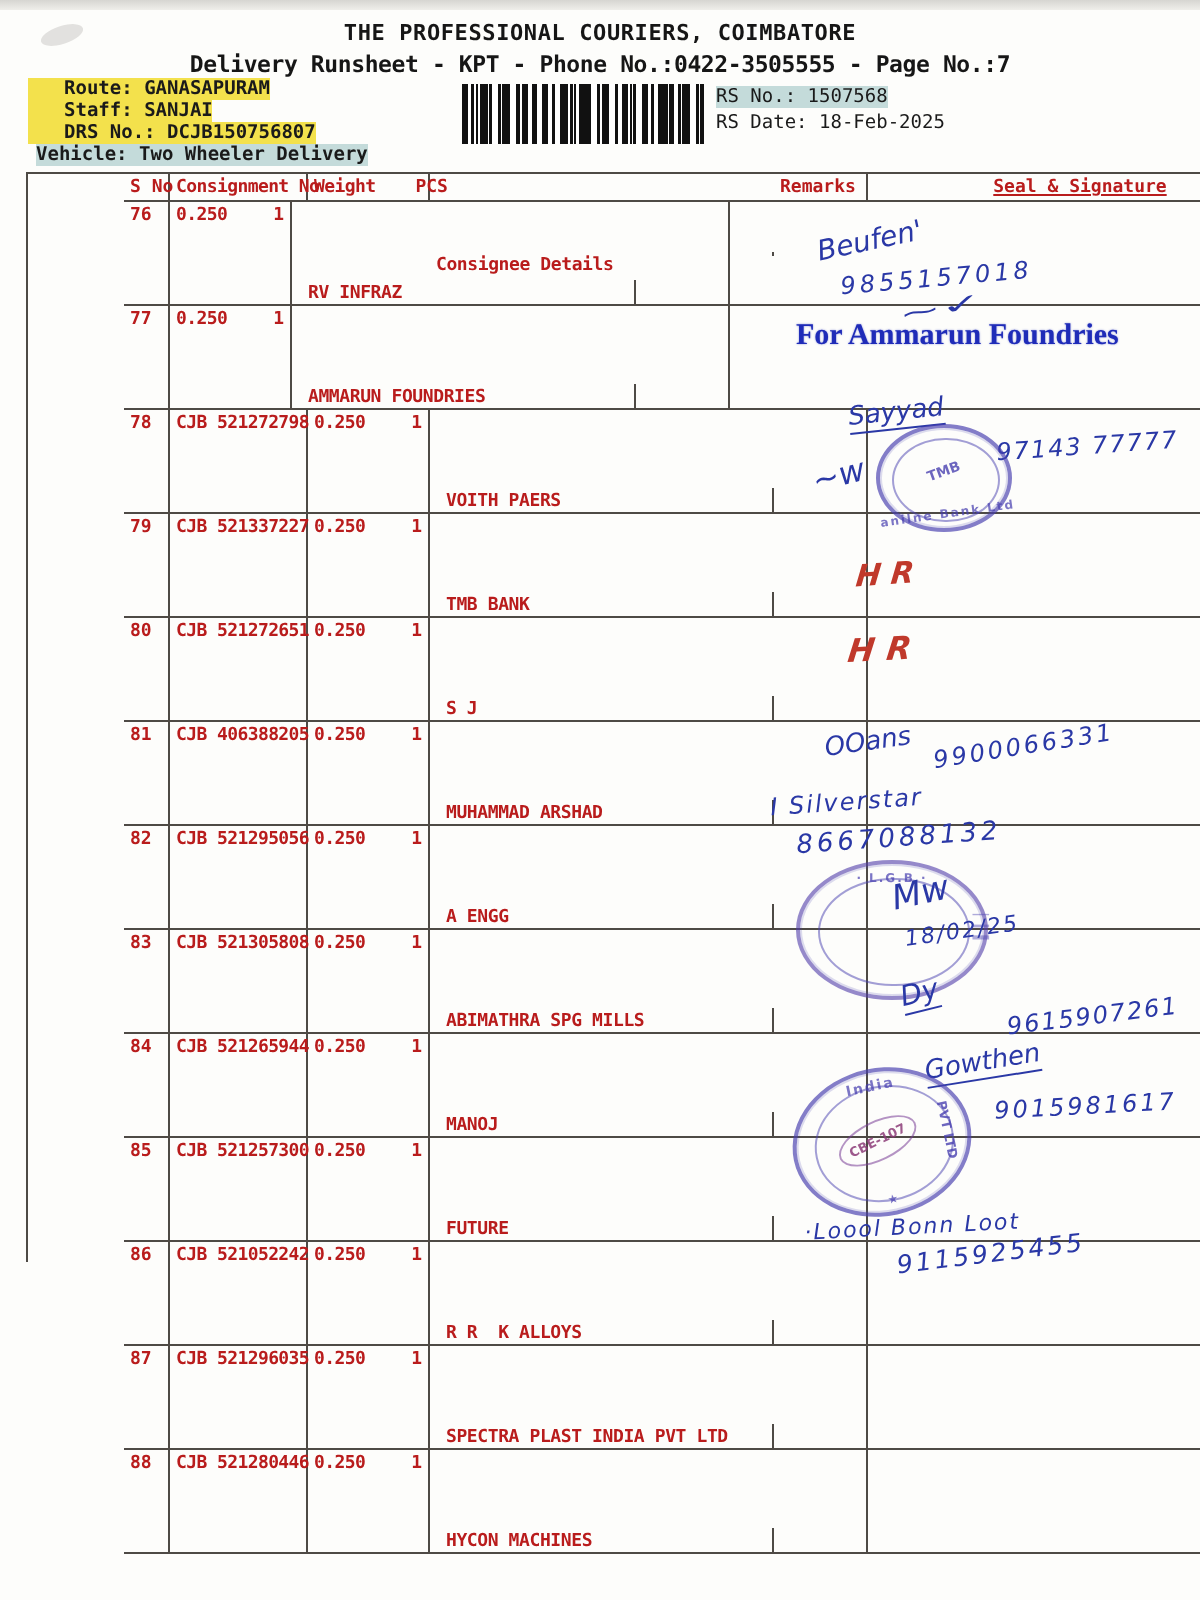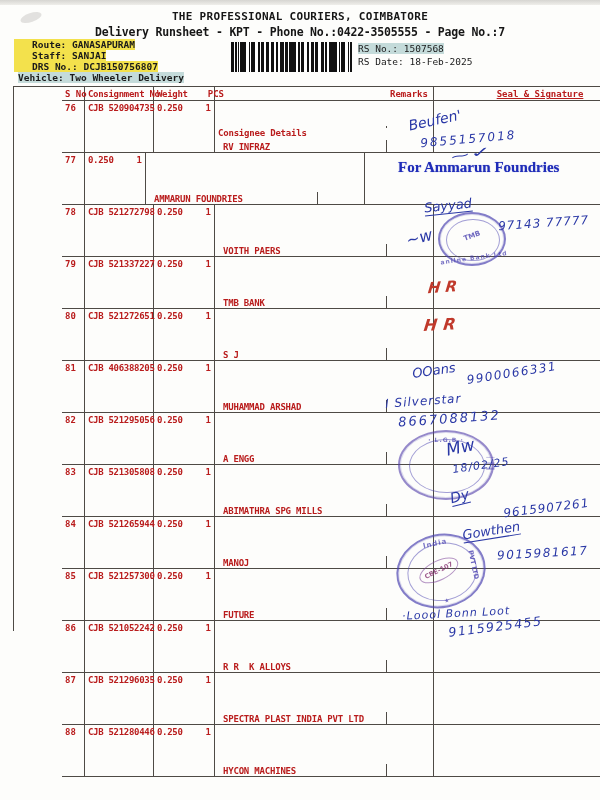--- a/index.html
+++ b/index.html
@@ -107,21 +107,20 @@
       <div class="c sno">S No</div>
       <div class="c cons">Consignment No</div>
       <div class="c wt"><span class="w">Weight</span><span class="p">PCS</span></div>
       <div class="c cg">Consignee Details</div>
       <div class="c rm">Remarks</div>
       <div class="c seal">Seal &amp; Signature</div>
     </div>
 
     <div class="trow">
         <div class="c sno">76</div>
-        <div class="c cons">CJB 520904735</div>
         <div class="c wt"><span class="w">0.250</span><span class="p">1</span></div>
         <div class="c cg">RV INFRAZ</div>
         <div class="c rm"></div>
         <div class="c seal"></div>
       </div>
     <div class="trow">
         <div class="c sno">77</div>
         <div class="c wt"><span class="w">0.250</span><span class="p">1</span></div>
         <div class="c cg">AMMARUN FOUNDRIES</div>
         <div class="c rm"></div>

